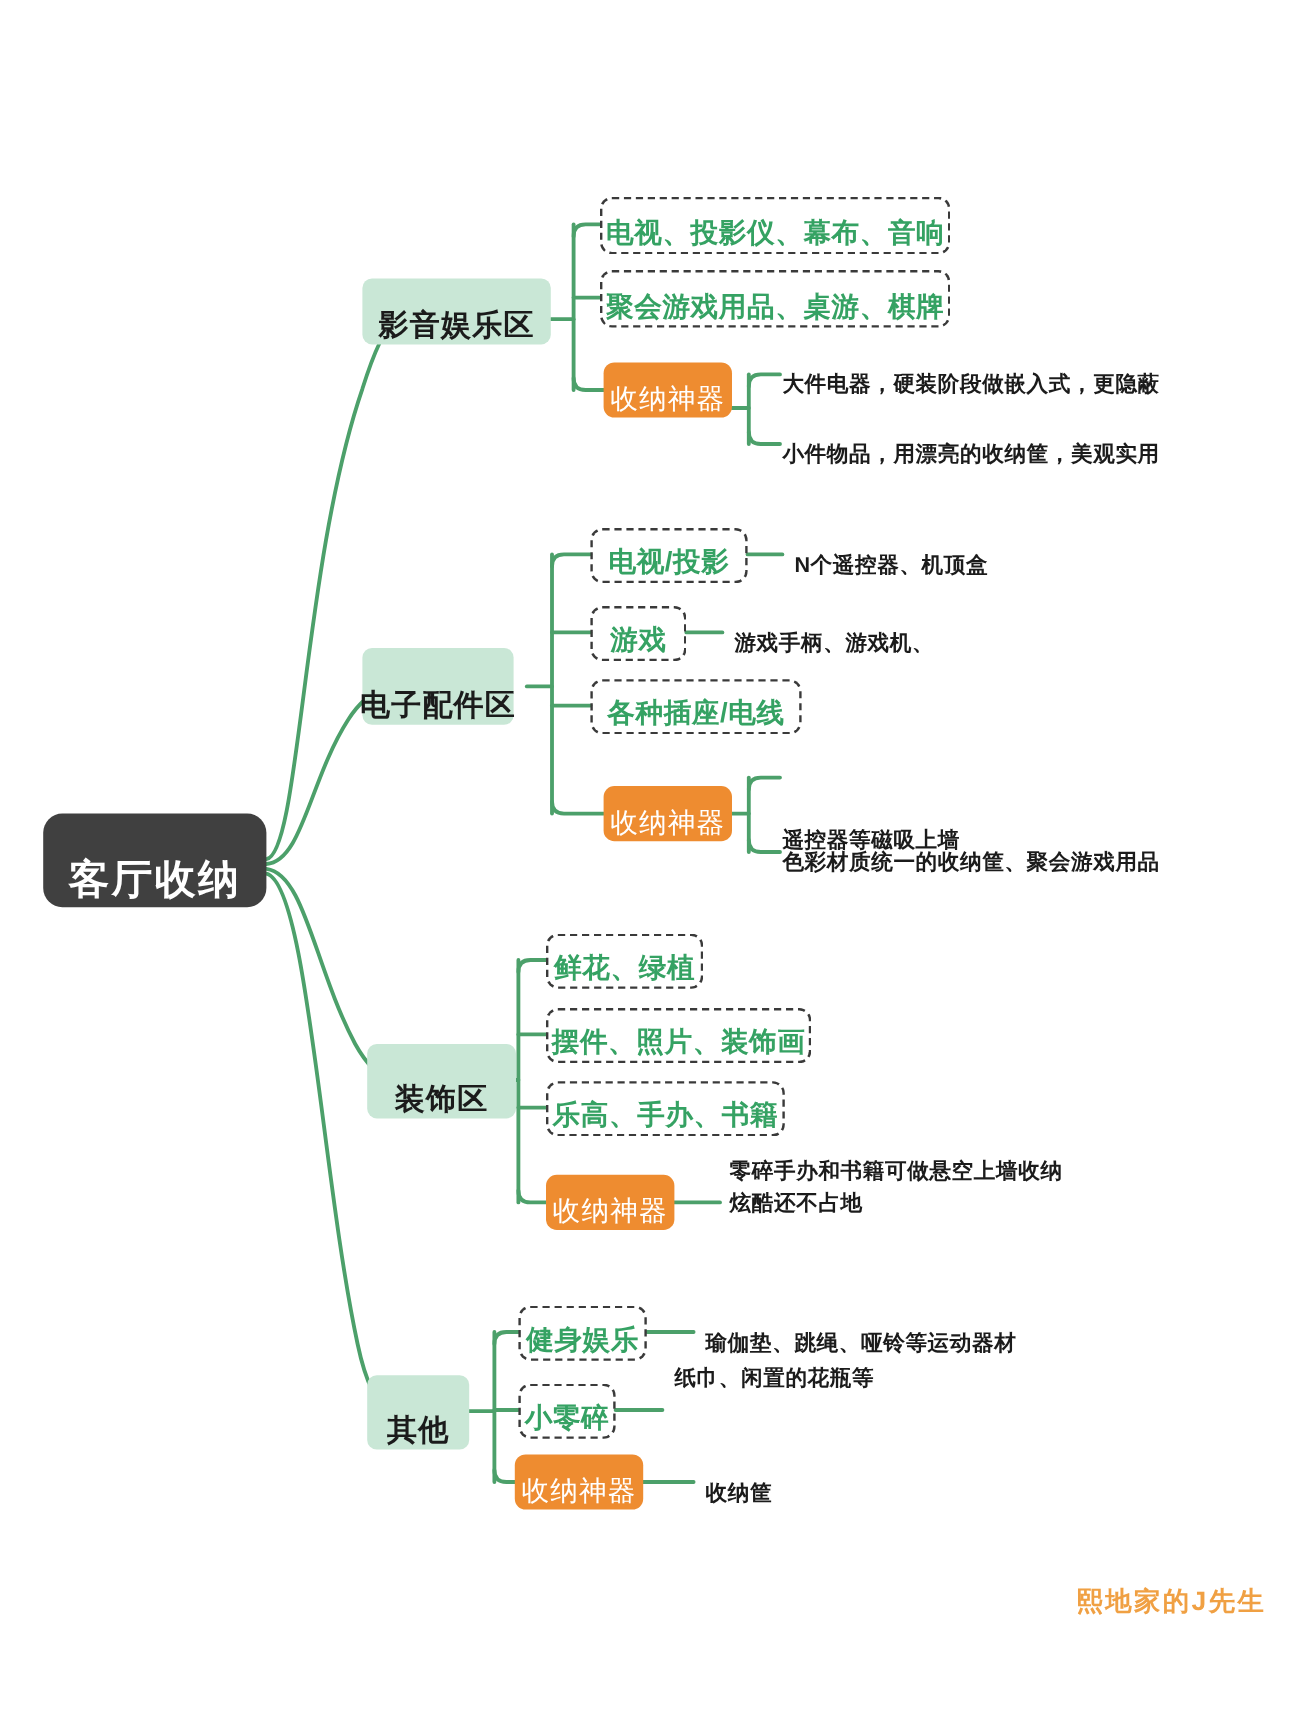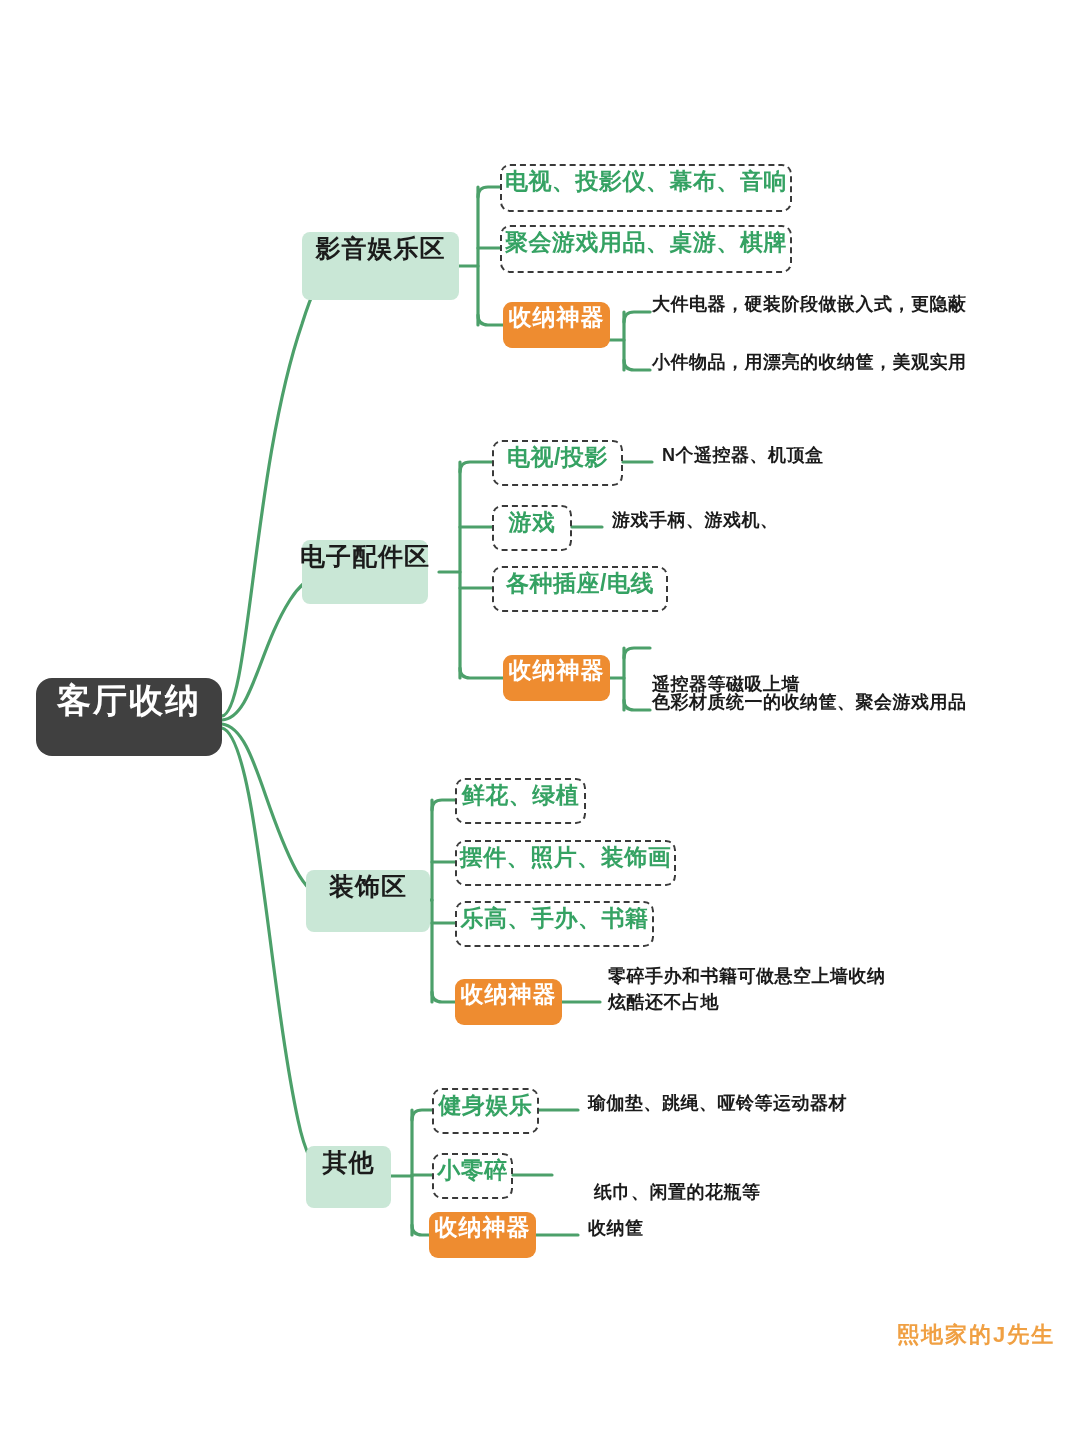--- a/index.html
+++ b/index.html
@@ -20,21 +20,21 @@
     left: 0;
     top: 0;
     width: 1080px;
     height: 1440px;
     pointer-events: none;
   }
   .node {
     position: absolute;
     box-sizing: border-box;
     display: flex;
-    align-items: flex-start;
+    align-items: flex-end;
     justify-content: center;
     white-space: nowrap;
   }
   
   .root {
     background: #404040;
     color: #ffffff;
     font-weight: bold;
     font-size: 34px;
     border-radius: 16px;
@@ -57,21 +57,21 @@
     font-weight: bold;
     font-size: 23px;
     background: transparent;
     padding: 0 8px;
     letter-spacing: 0.5px;
   }
   
   .orange {
     background: #EE8C30;
     color: #ffffff;
-    font-weight: bold;
+    font-weight: normal;
     font-size: 23px;
     border-radius: 9px;
     letter-spacing: 1px;
   }
   
   .leaf {
     color: #1b1b1b;
     font-weight: bold;
     font-size: 18px;
     justify-content: flex-start;
@@ -142,21 +142,21 @@
       <path d="M539,1110 L578,1110"></path>
       <path d="M513,1175 L552,1175"></path>
       <path d="M536,1235 L578,1235"></path>
     </g>
   </svg>
 
   <div class="node root" style="left:36px; top:678px; width:186px; height:78px;">
     <span>客厅收纳</span>
   </div>
 
-  <div class="node l1" style="left:302px; top:232px; width:157px; height:68px;">
+  <div class="node l1" style="left:302px; top:232px; width:157px; height:55px;">
     <span>影音娱乐区</span>
   </div>
   <div class="node dashbox" style="left:500px; top:164px; width:292px; height:48px;">
     <span>电视、投影仪、幕布、音响</span>
   </div>
   <div class="node dashbox" style="left:500px; top:225px; width:292px; height:48px;">
     <span>聚会游戏用品、桌游、棋牌</span>
   </div>
   <div class="node orange" style="left:503px; top:302px; width:107px; height:46px;">
     <span>收纳神器</span>
@@ -220,21 +220,21 @@
   </div>
   <div class="node dashbox" style="left:432px; top:1088px; width:107px; height:46px;">
     <span>健身娱乐</span>
   </div>
   <div class="node leaf" style="left:588px; top:1091px; width:400px; height:40px;">
     <span>瑜伽垫、跳绳、哑铃等运动器材</span>
   </div>
   <div class="node dashbox" style="left:432px; top:1153px; width:81px; height:46px;">
     <span>小零碎</span>
   </div>
-  <div class="node leaf" style="left:562px; top:1180px; width:360px; height:40px;margin-left:32px;">
+  <div class="node leaf" style="left:562px; top:1120px; width:360px; height:40px;">
     <span>纸巾、闲置的花瓶等</span>
   </div>
   <div class="node orange" style="left:429px; top:1212px; width:107px; height:46px;">
     <span>收纳神器</span>
   </div>
   <div class="node leaf" style="left:588px; top:1216px; width:260px; height:40px;">
     <span>收纳筐</span>
   </div>
 
   <div class="watermark" style="left:872px; top:1320px;margin-left:25px;">

